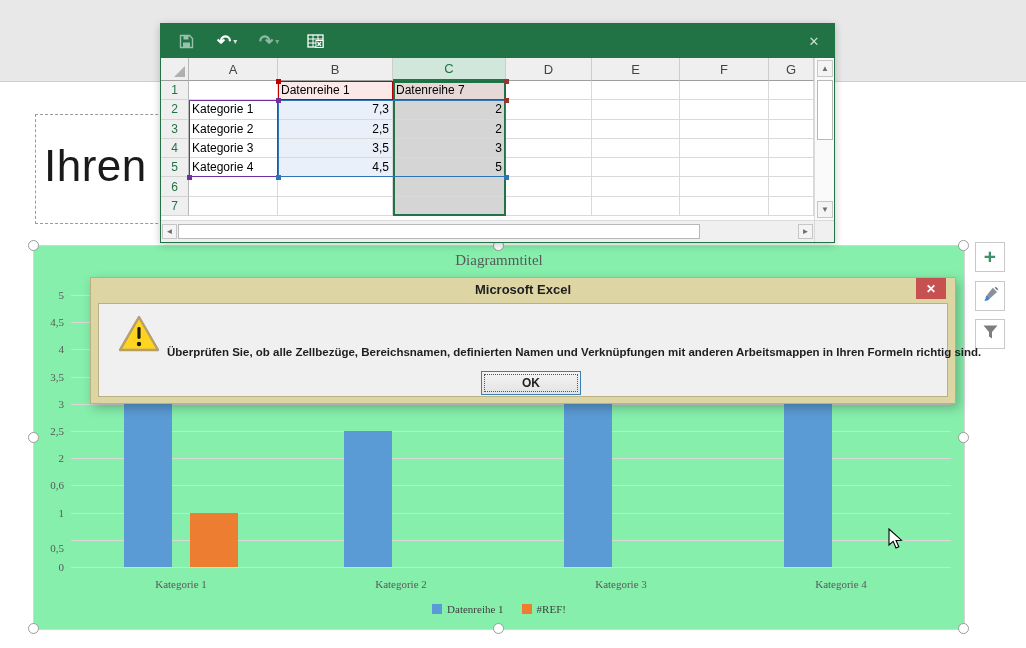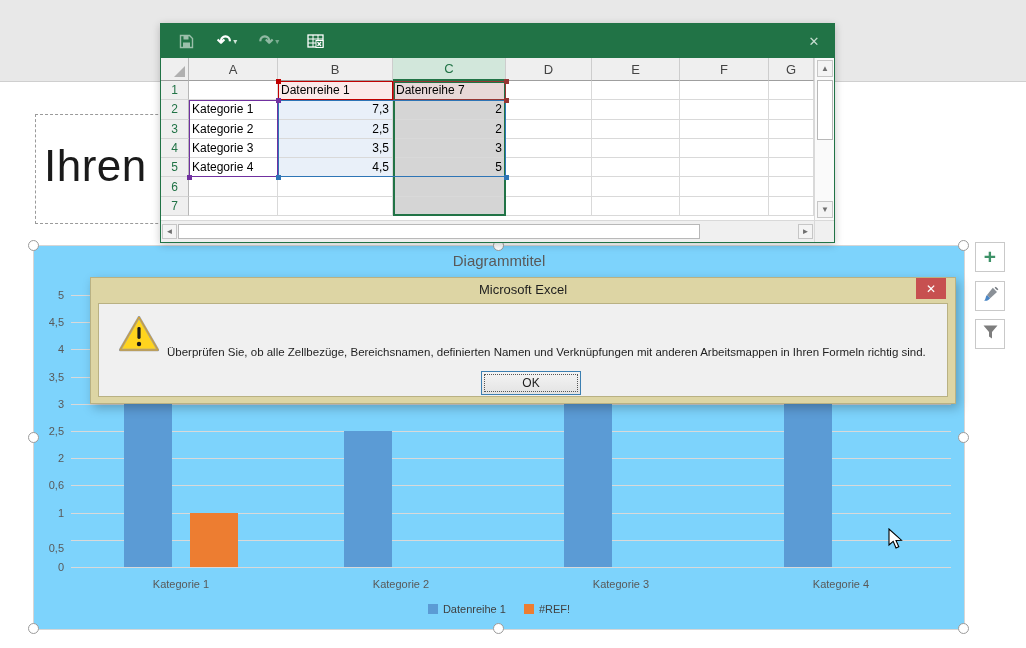--- a/index.html
+++ b/index.html
@@ -7,21 +7,21 @@
   #stage{position:relative;width:1026px;height:648px;background:#ffffff;overflow:hidden;}
 
   
   .top-strip{position:absolute;left:0;top:0;width:1026px;height:81px;background:#e8e8e8;border-bottom:1px solid #cfcfcf;}
 
   
   .title-ph{position:absolute;left:35px;top:114px;width:562px;height:108px;border:1px dashed #9a9a9a;}
   .title-ph-text{position:absolute;left:8px;top:26px;font-size:44px;font-weight:300;color:#1a1a1a;letter-spacing:.5px;white-space:nowrap;}
 
   
-  .chart-object{position:absolute;left:33px;top:245px;width:930px;height:383px;background:#7dd3fc;border:1px solid #d6d6d6;z-index:2;}
+  .chart-object{position:absolute;left:33px;top:245px;width:930px;height:383px;background:#86efac;border:1px solid #d6d6d6;z-index:2;font-family:Liberation Serif, serif;}
   .chart-title{position:absolute;left:0;top:6px;width:930px;text-align:center;font-size:15px;color:#595959;}
   .gridline{position:absolute;height:1px;background:#d9d9d9;}
   .ytick{position:absolute;width:30px;text-align:right;font-size:11px;color:#595959;transform:translateY(-6px);}
   .bar{position:absolute;}
   .cat-label{position:absolute;width:220px;text-align:center;font-size:11px;color:#595959;}
   .legend{position:absolute;left:0;width:930px;display:flex;justify-content:center;gap:18px;font-size:11px;color:#404040;}
   .legend-item{display:flex;align-items:center;gap:5px;}
   .legend-swatch{width:10px;height:10px;display:inline-block;}
   .handle{position:absolute;width:11px;height:11px;border-radius:50%;background:#fff;border:1.5px solid #9b9b9b;z-index:3;box-sizing:border-box;}
 
@@ -51,21 +51,21 @@
   
   .h-scroll{position:absolute;left:0;bottom:0;width:653px;height:22px;background:#f0f0f0;border-top:1px solid #d9d9d9;box-sizing:border-box;}
   .h-thumb{position:absolute;left:17px;top:3px;width:522px;height:15px;background:#fff;border:1px solid #b8b8b8;box-sizing:border-box;}
   .scroll-btn{position:absolute;width:15px;height:15px;top:3px;background:#f4f4f4;border:1px solid #c6c6c6;box-sizing:border-box;color:#6f6f6f;font-size:8px;display:flex;align-items:center;justify-content:center;}
   .v-scroll{position:absolute;right:0;top:0;width:20px;height:162px;background:#fafafa;border-left:1px solid #d9d9d9;box-sizing:border-box;}
   .v-btn{position:absolute;left:2px;width:16px;height:17px;background:#f4f4f4;border:1px solid #c6c6c6;box-sizing:border-box;color:#6f6f6f;font-size:8px;display:flex;align-items:center;justify-content:center;}
   .v-thumb{position:absolute;left:2px;top:22px;width:16px;height:60px;background:#fff;border:1px solid #b8b8b8;box-sizing:border-box;}
   .corner{position:absolute;right:0;bottom:0;width:20px;height:22px;background:#f0f0f0;border-top:1px solid #d9d9d9;border-left:1px solid #d9d9d9;box-sizing:border-box;}
 
   
-  .dialog{position:absolute;left:90px;top:277px;width:866px;height:127px;background:#ddd5a4;border:1px solid #b9b183;z-index:8;box-shadow:3px 4px 10px rgba(0,0,0,.25);box-sizing:border-box;}
+  .dialog{position:absolute;left:90px;top:277px;width:866px;height:127px;background:#ddd5a4;border:1px solid #b9b183;z-index:8;box-shadow:3px 4px 10px rgba(0,0,0,.25);box-sizing:border-box;font-weight:bold;}
   .dlg-titlebar{position:relative;height:25px;}
   .dlg-title{position:absolute;left:0;width:100%;top:4px;text-align:center;font-size:13px;color:#1e1e1e;}
   .dlg-close{position:absolute;right:9px;top:0;width:30px;height:21px;background:#c75050;color:#fff;font-size:12px;display:flex;align-items:center;justify-content:center;}
   .dlg-panel{position:absolute;left:7px;top:25px;width:850px;height:94px;background:#f0f0f0;border:1px solid #b9b183;box-sizing:border-box;}
   .dlg-line{position:absolute;left:68px;font-size:11.5px;color:#1e1e1e;white-space:nowrap;}
   .ok-btn{position:absolute;left:382px;top:67px;width:100px;height:24px;background:linear-gradient(#f4f4f4,#e3e3e3);border:1px solid #3c7fb1;box-sizing:border-box;display:flex;align-items:center;justify-content:center;font-size:12px;color:#1e1e1e;}
   .ok-inner{position:absolute;inset:2px;border:1px dotted #555;}
 
   
   .side-btn{position:absolute;left:975px;width:30px;height:30px;background:#fff;border:1px solid #c9c9c9;box-sizing:border-box;display:flex;align-items:center;justify-content:center;z-index:4;}

